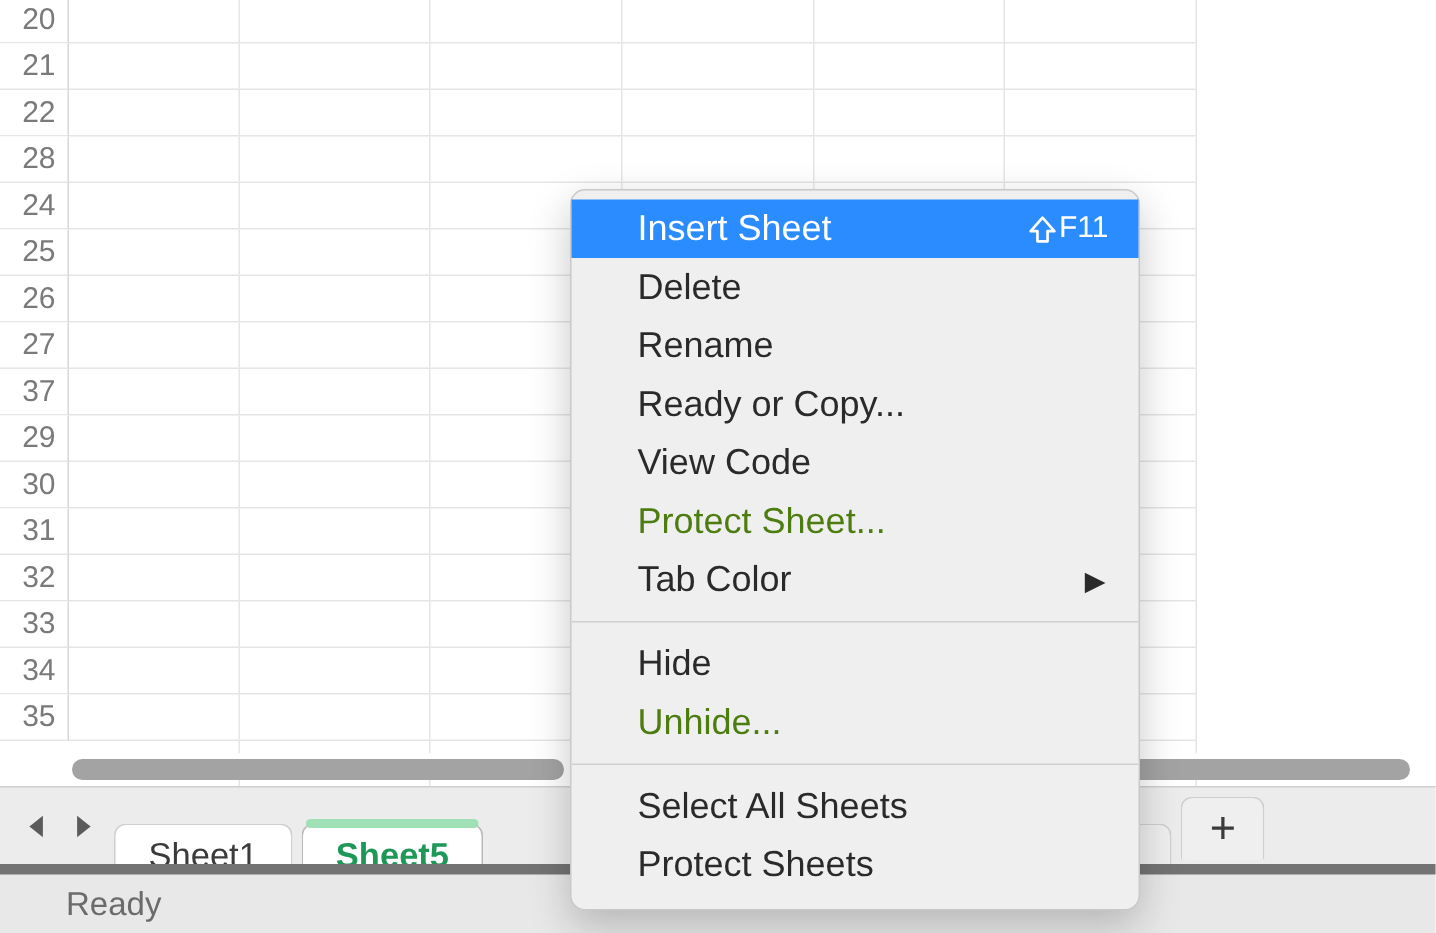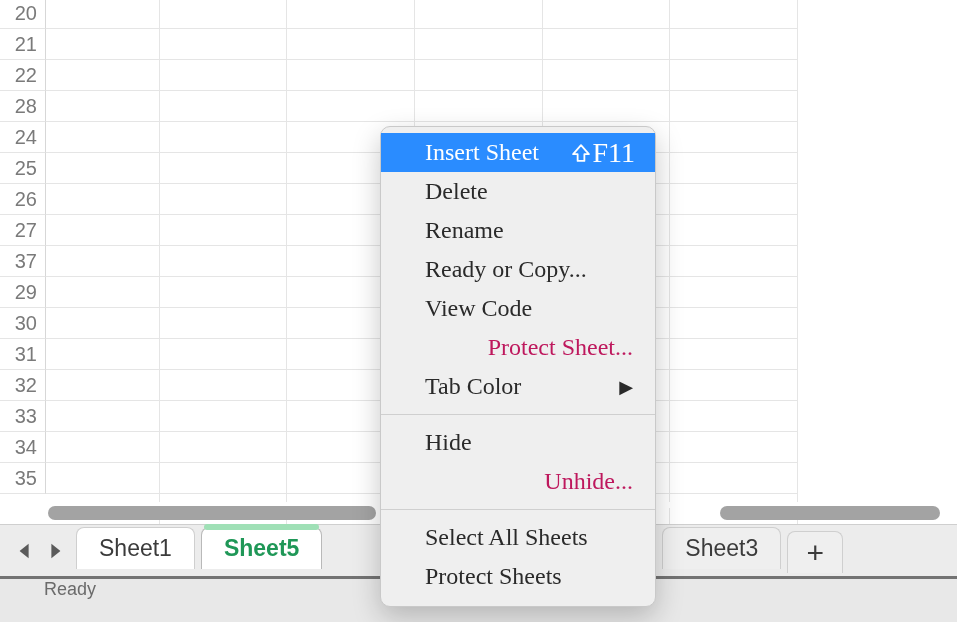--- a/index.html
+++ b/index.html
@@ -106,21 +106,21 @@
   .nav-btn {
     width: 30px; height: 44px;
     display: flex; align-items: center; justify-content: center;
     color: #5a5a5a;
     font-size: 22px;
     cursor: default;
   }
   .nav-btn svg { width: 18px; height: 18px; }
 
   .tab {
-    margin-top: 2px;
+    margin-top: 24px;
     height: 42px;
     padding: 0 22px;
     display: flex;
     align-items: center;
     font-size: 23px;
     color: #3b3b3b;
     background: #efefef;
     border: 1px solid #cfcfcf;
     border-bottom: none;
     border-radius: 8px 8px 0 0;
@@ -161,62 +161,61 @@
     color: #3b3b3b;
     line-height: 1;
   }
 
   
   .statusbar {
     position: absolute;
     left: 0; top: 576px;
     width: 957px; height: 46px;
     background: #e8e8e8;
-    border-top: 3px solid #737373;
-    display: flex; 
+    border-top: 7px solid #737373;
+    display: flex; align-items: center;
     padding-left: 44px;
-    font-size: 18px;
+    font-size: 22px;
     color: #6b6b6b;
   }
 
   
   .context-menu {
     position: absolute;
     left: 380px;
     top: 126px;
-    width: 276px;
+    width: 380px;
     background: #efefef;
     border: 1px solid #c9c9c9;
     border-radius: 10px;
     box-shadow: 0 10px 28px rgba(0,0,0,0.22);
     padding: 6px 0 10px 0;
     font-size: 24px;
-    font-family: Liberation Serif, serif;
   }
   .menu-item {
     height: 39px;
     display: flex;
     align-items: center;
     padding: 0 22px 0 44px;
     color: #2a2a2a;
     position: relative;
     white-space: nowrap;
   }
   .menu-item.hi {
     background: #2a8cff;
     color: #ffffff;
   }
-  .menu-item.disabled { color: #be185d; justify-content: flex-end; }
+  .menu-item.disabled { color: #4d7c0f; }
   .menu-item .shortcut {
     position: absolute;
     right: 20px;
     display: flex;
     align-items: center;
     gap: 2px;
-    font-size: 28px;
+    font-size: 20px;
   }
   .menu-item .shortcut svg { width: 18px; height: 18px; }
   .menu-item .submenu-arrow {
     position: absolute;
     right: 22px;
     font-size: 18px;
   }
   .menu-sep {
     height: 1px;
     background: #cfcfcf;

